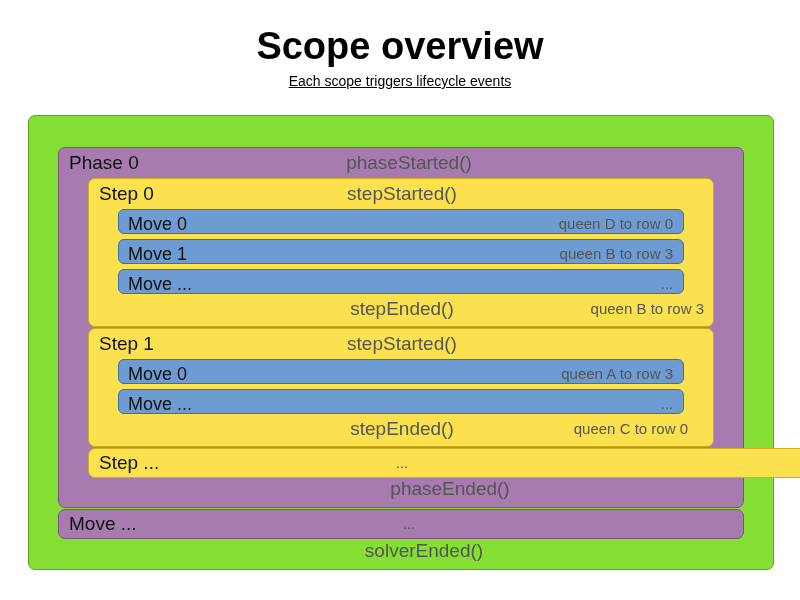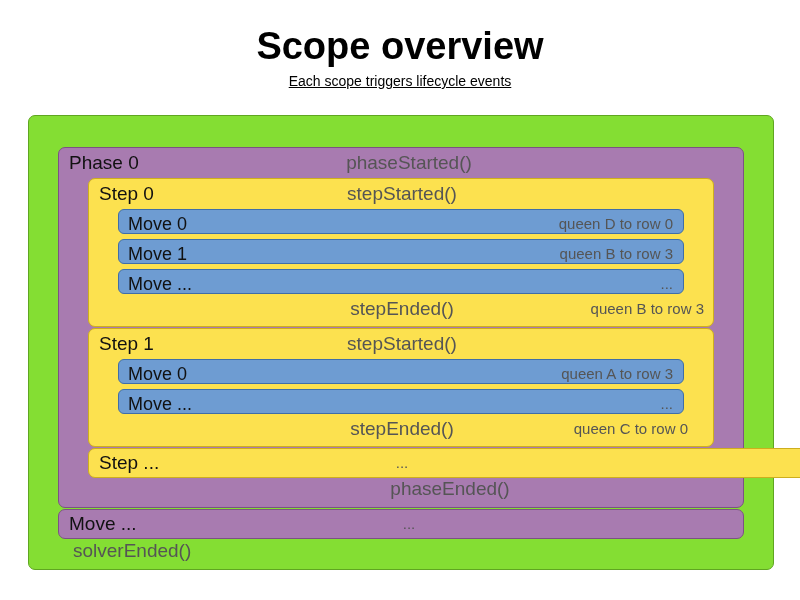--- a/index.html
+++ b/index.html
@@ -174,21 +174,21 @@
 
 <div id="title-block">
   <div id="page-title">Scope overview</div>
   <div id="page-subtitle">Each scope triggers lifecycle events</div>
 </div>
 
 <div class="scope solver-box" style="left:28px; top:115px; width:746px; height:455px;">
 
 
   <div class="scope-foot" style="position:absolute; left:0; bottom:3px; width:746px;">
-    <span class="foot-event" style="left:0; width:746px; text-align:left; padding-left:44px; box-sizing:border-box;">solverEnded()</span>
+    <span class="foot-event" style="left:0; width:746px; text-align:center; padding-left:44px; box-sizing:border-box;">solverEnded()</span>
   </div>
 </div>
 
 <div class="scope phase-box" style="left:58px; top:147px; width:686px; height:361px;">
 
   <div class="scope-head">
     <span class="scope-name">Phase 0</span>
     <span class="scope-event" style="left:0; width:686px; text-align:center; padding-left:14px; box-sizing:border-box;">phaseStarted()</span>
   </div>
 

